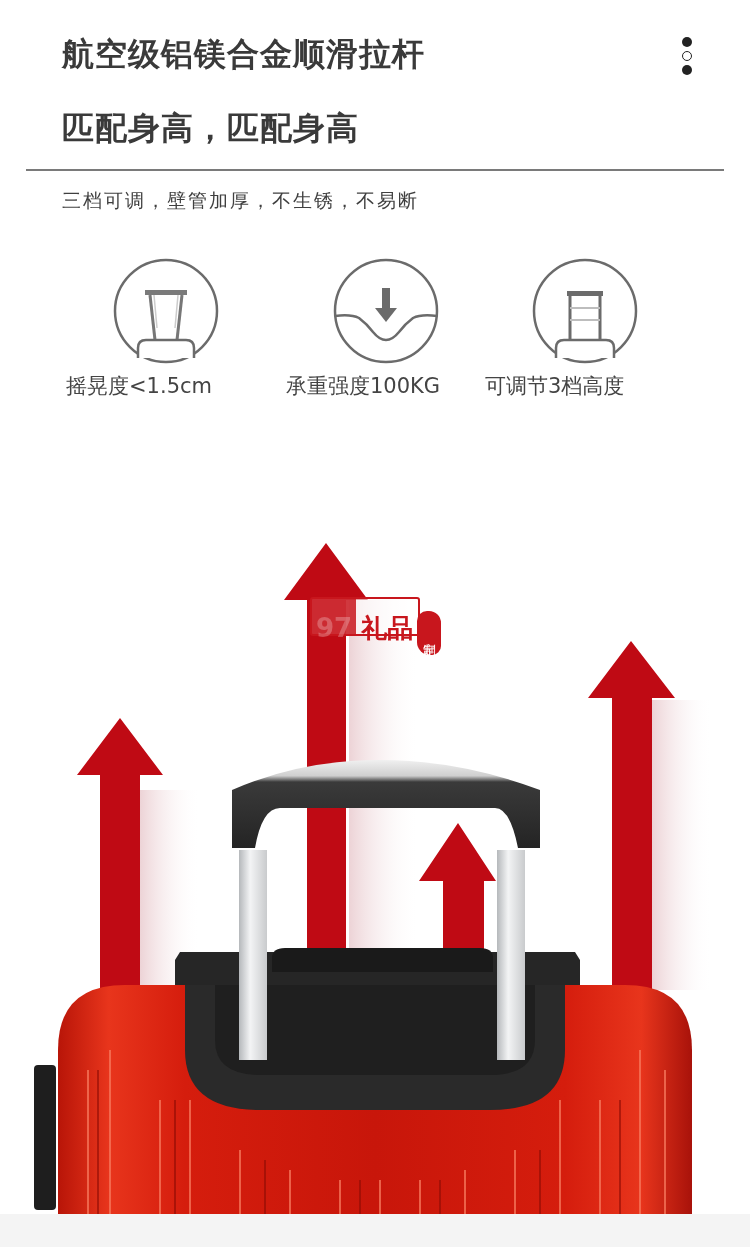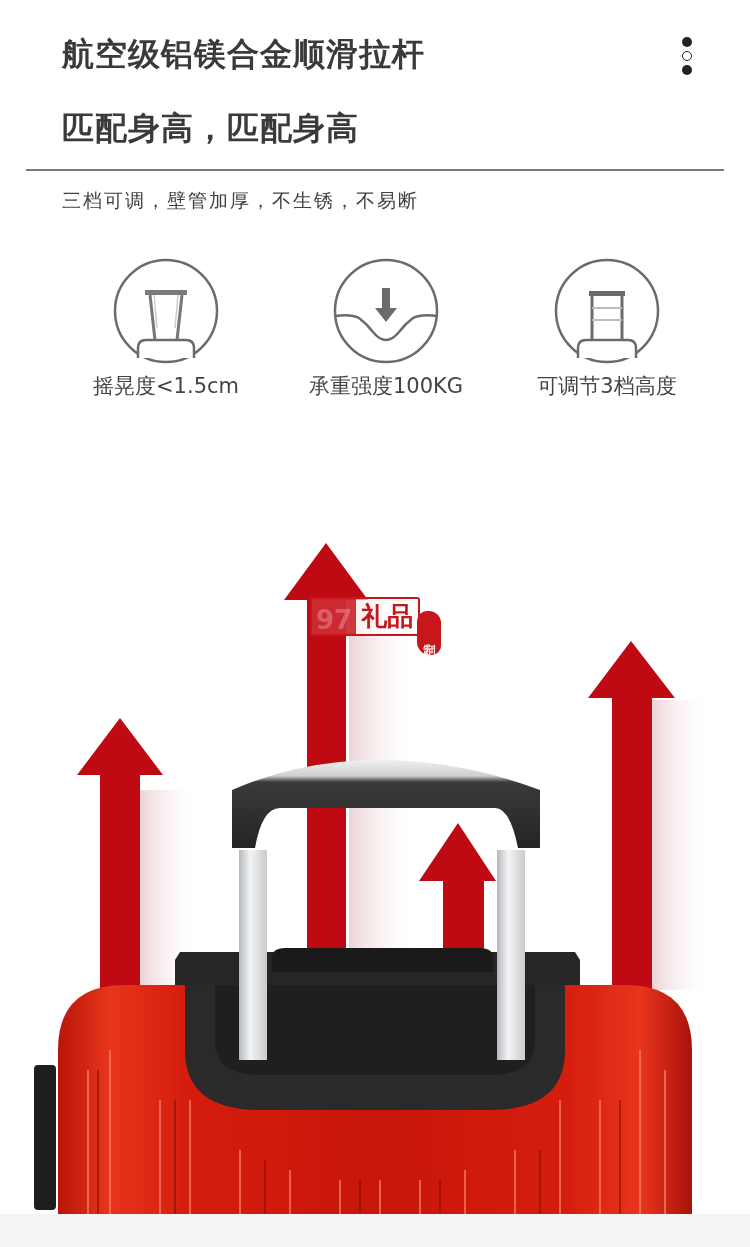--- a/index.html
+++ b/index.html
@@ -6,31 +6,31 @@
   body { width:750px; height:1247px; background:#ffffff; position:relative; overflow:hidden;
          font-family:"DejaVu Sans","Liberation Sans",sans-serif; color:#3d3d3d; }
   .title-line { position:absolute; left:62px; font-size:32px; font-weight:bold; color:#3a3a3a; letter-spacing:1px; line-height:56px; }
   #t1 { top:26px; }
   #t2 { top:100px; }
   .dots { position:absolute; left:680px; top:37px; width:14px; }
   .dot { width:10px; height:10px; border-radius:50%; background:#222; margin:0 auto 4px auto; }
   .dot.hollow { width:8px; height:8px; background:#fff; border:1.5px solid #222; }
   .divider { position:absolute; left:26px; top:169px; width:698px; height:2px; background:#7a7a7a; }
   .subtitle { position:absolute; left:62px; top:188px; font-size:19px; color:#3f3f3f; letter-spacing:2px; }
-  .feature { position:absolute; top:258px; width:200px; text-align:center; }
+  .feature { position:absolute; top:258px; width:200px; }
   .feature .circle { width:106px; height:106px; margin:0 auto; position:relative; }
   .feature .label { margin-top:8px; font-size:21px; color:#444; white-space:nowrap; }
   #f1 { left:66px; }
   #f2 { left:286px; }
-  #f3 { left:507px; }
+  #f3 { left:485px; }
   .arrow { position:absolute; }
   .watermark { position:absolute; left:310px; top:597px; height:35px; border:2px solid #c8161d; border-radius:3px; display:flex; background:rgba(255,255,255,0.6); }
-  .wm-num { background:rgba(200,22,29,0.85); color:#ffffff00; font-size:26px; font-weight:bold; padding:4px 4px; line-height:35px; -webkit-text-stroke:0; }
+  .wm-num { background:rgba(200,22,29,0.85); color:#ffffff00; font-size:26px; font-weight:bold; padding:12px 4px; line-height:35px; -webkit-text-stroke:0; }
   .wm-num span { color:rgba(255,255,255,0.25); }
-  .wm-text { color:#c8161d; font-size:26px; font-weight:bold; padding:0 5px; line-height:35px; }
+  .wm-text { color:#c8161d; font-size:26px; font-weight:bold; padding:12px 5px; line-height:35px; }
   .seal { position:absolute; left:417px; top:611px; width:24px; height:44px; background:#c8161d; border-radius:10px 12px 9px 13px; color:#fff; font-size:13px; text-align:center; line-height:20px; writing-mode:vertical-rl; display:flex; align-items:center; justify-content:center; }
   .bottom-strip { position:absolute; left:0; top:1214px; width:750px; height:33px; background:#f4f4f4; }
 </style>
 </head>
 <body>
 
 <div class="title-line" id="t1">航空级铝镁合金顺滑拉杆</div>
 <div class="title-line" id="t2">匹配身高，匹配身高</div>
 
 <div class="dots">

